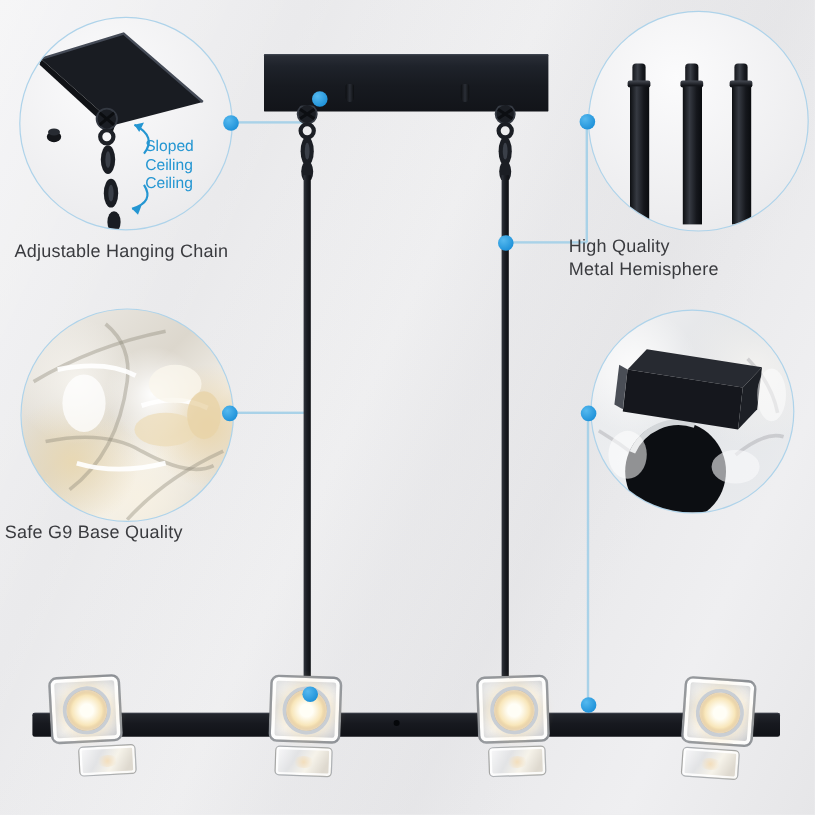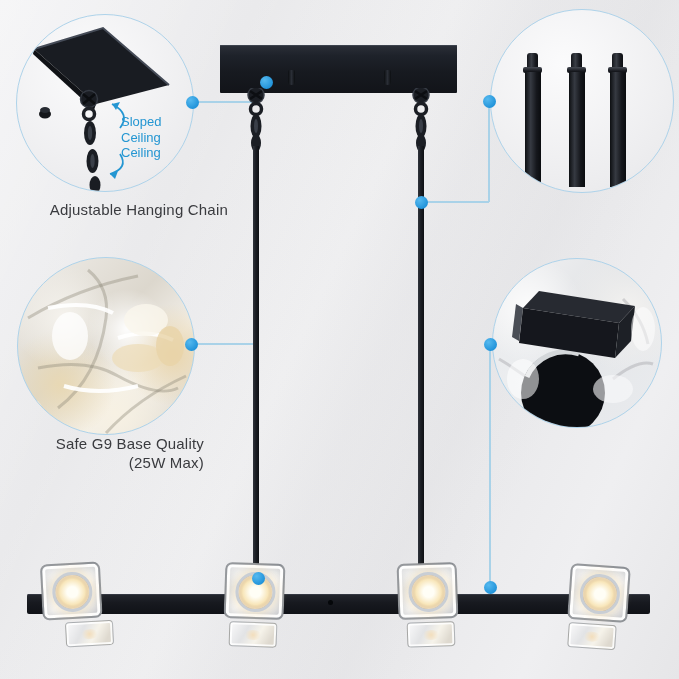--- a/index.html
+++ b/index.html
@@ -35,21 +35,21 @@
   
   .rod-sample{position:absolute;}
   .rod-cap{position:absolute;border-radius:3px 3px 0 0;
     background:linear-gradient(90deg,#15171c,#3a3e46 40%,#181a20 75%,#0d0f13);}
   .rod-collar{position:absolute;border-radius:2px;
     background:linear-gradient(180deg,#474b54,#15171c 70%);}
   .rod-shaft{position:absolute;
     background:linear-gradient(90deg,#0d0f12,#363a42 35%,#15171c 72%,#0a0c0f);}
   
   .feature-label{position:absolute;color:#3a3b3f;font-size:15px;letter-spacing:.2px;
-    text-align:right;line-height:18.5px;}
+    text-align:left;line-height:18.5px;}
   .blue-note{position:absolute;color:#2496d2;font-size:13px;line-height:15.5px;text-align:left;}
   .blue-note span{display:block;}
   
   .lead{position:absolute;background:#a9d2e8;}
   .dot{position:absolute;width:13px;height:13px;border-radius:50%;
     background:radial-gradient(circle at 35% 32%,#55b9ef,#1d90d8 78%);}
   
   .canopy{position:absolute;left:220px;top:45px;width:237px;height:48px;border-radius:1px;
     background:linear-gradient(180deg,#2b2f38 0%,#1e222a 22%,#171a20 55%,#121419 100%);
     box-shadow:inset 0 1px 0 #3d434e;}
@@ -186,20 +186,24 @@
       <div class="rod-cap" style="left:80px;top:43px;width:11px;height:15px;"></div>
       <div class="rod-collar" style="left:76px;top:57px;width:19px;height:6px;"></div>
       <div class="rod-shaft" style="left:78px;top:62px;width:16px;height:115px;"></div>
     </div>
     <div class="rod-sample">
       <div class="rod-cap" style="left:121px;top:43px;width:11px;height:15px;"></div>
       <div class="rod-collar" style="left:117px;top:57px;width:19px;height:6px;"></div>
       <div class="rod-shaft" style="left:119px;top:62px;width:16px;height:115px;"></div>
     </div>
   </div>
+  <div class="feature-label" style="left:474px;top:197px;width:200px;">
+    <span style="display:block;">High Quality</span>
+    <span style="display:block;">Metal Hemisphere</span>
+  </div>
 
   <div class="callout c3">
     <svg width="176" height="176" viewBox="0 0 176 176">
       <g fill="none" stroke="rgba(140,133,118,.38)" stroke-width="3">
         <path d="M10,60 Q60,30 120,18"></path>
         <path d="M40,150 Q80,120 88,60 Q92,30 70,12"></path>
         <path d="M88,175 Q120,140 168,118"></path>
         <path d="M20,110 Q70,100 100,118 Q140,140 160,130"></path>
       </g>
       <g fill="none" stroke="rgba(255,255,255,.9)" stroke-width="4">
@@ -209,21 +213,20 @@
       </g>
       <ellipse cx="52" cy="78" rx="18" ry="24" fill="rgba(255,255,255,.75)"></ellipse>
       <ellipse cx="128" cy="62" rx="22" ry="16" fill="rgba(250,246,236,.8)"></ellipse>
       <ellipse cx="120" cy="100" rx="26" ry="14" fill="rgba(236,219,183,.7)"></ellipse>
       <ellipse cx="70," :="" cy="150" rx="24" ry="12" fill="rgba(247,240,226,.8)"></ellipse>
       <ellipse cx="152" cy="88" rx="14" ry="20" fill="rgba(233,211,168,.8)"></ellipse>
     </svg>
   </div>
   <div class="feature-label" style="left:4px;top:435px;width:200px;">
     <span style="display:block;">Safe G9 Base Quality</span>
-    <span style="display:block;">(25W Max)</span>
   </div>
 
   <div class="callout c4">
     <svg width="168" height="168" viewBox="0 0 168 168">
       <g fill="none" stroke="rgba(150,150,155,.35)" stroke-width="3">
         <path d="M6,100 Q40,120 70,150"></path>
         <path d="M120,120 Q145,100 160,105"></path>
         <path d="M130,40 Q150,60 155,85"></path>
       </g>
       <circle cx="70" cy="134" r="42" fill="#0c0e12"></circle>

